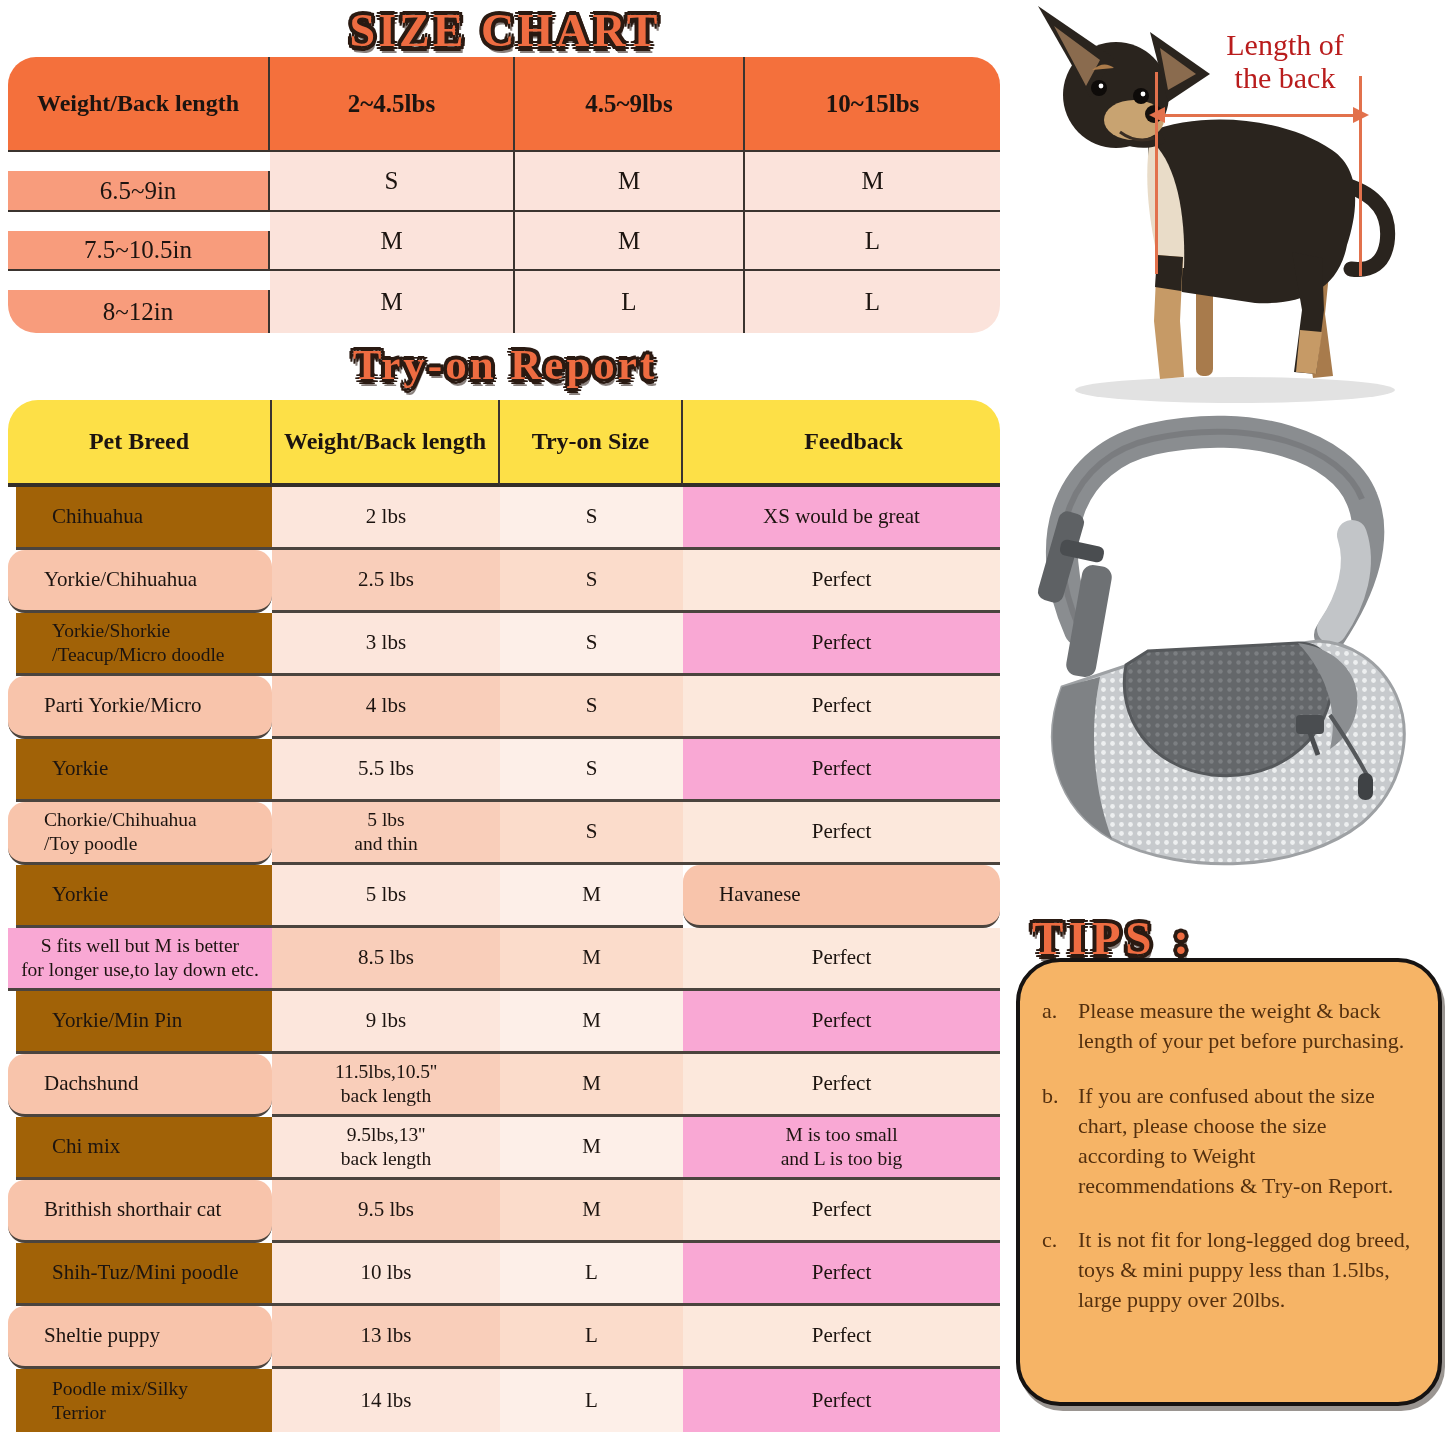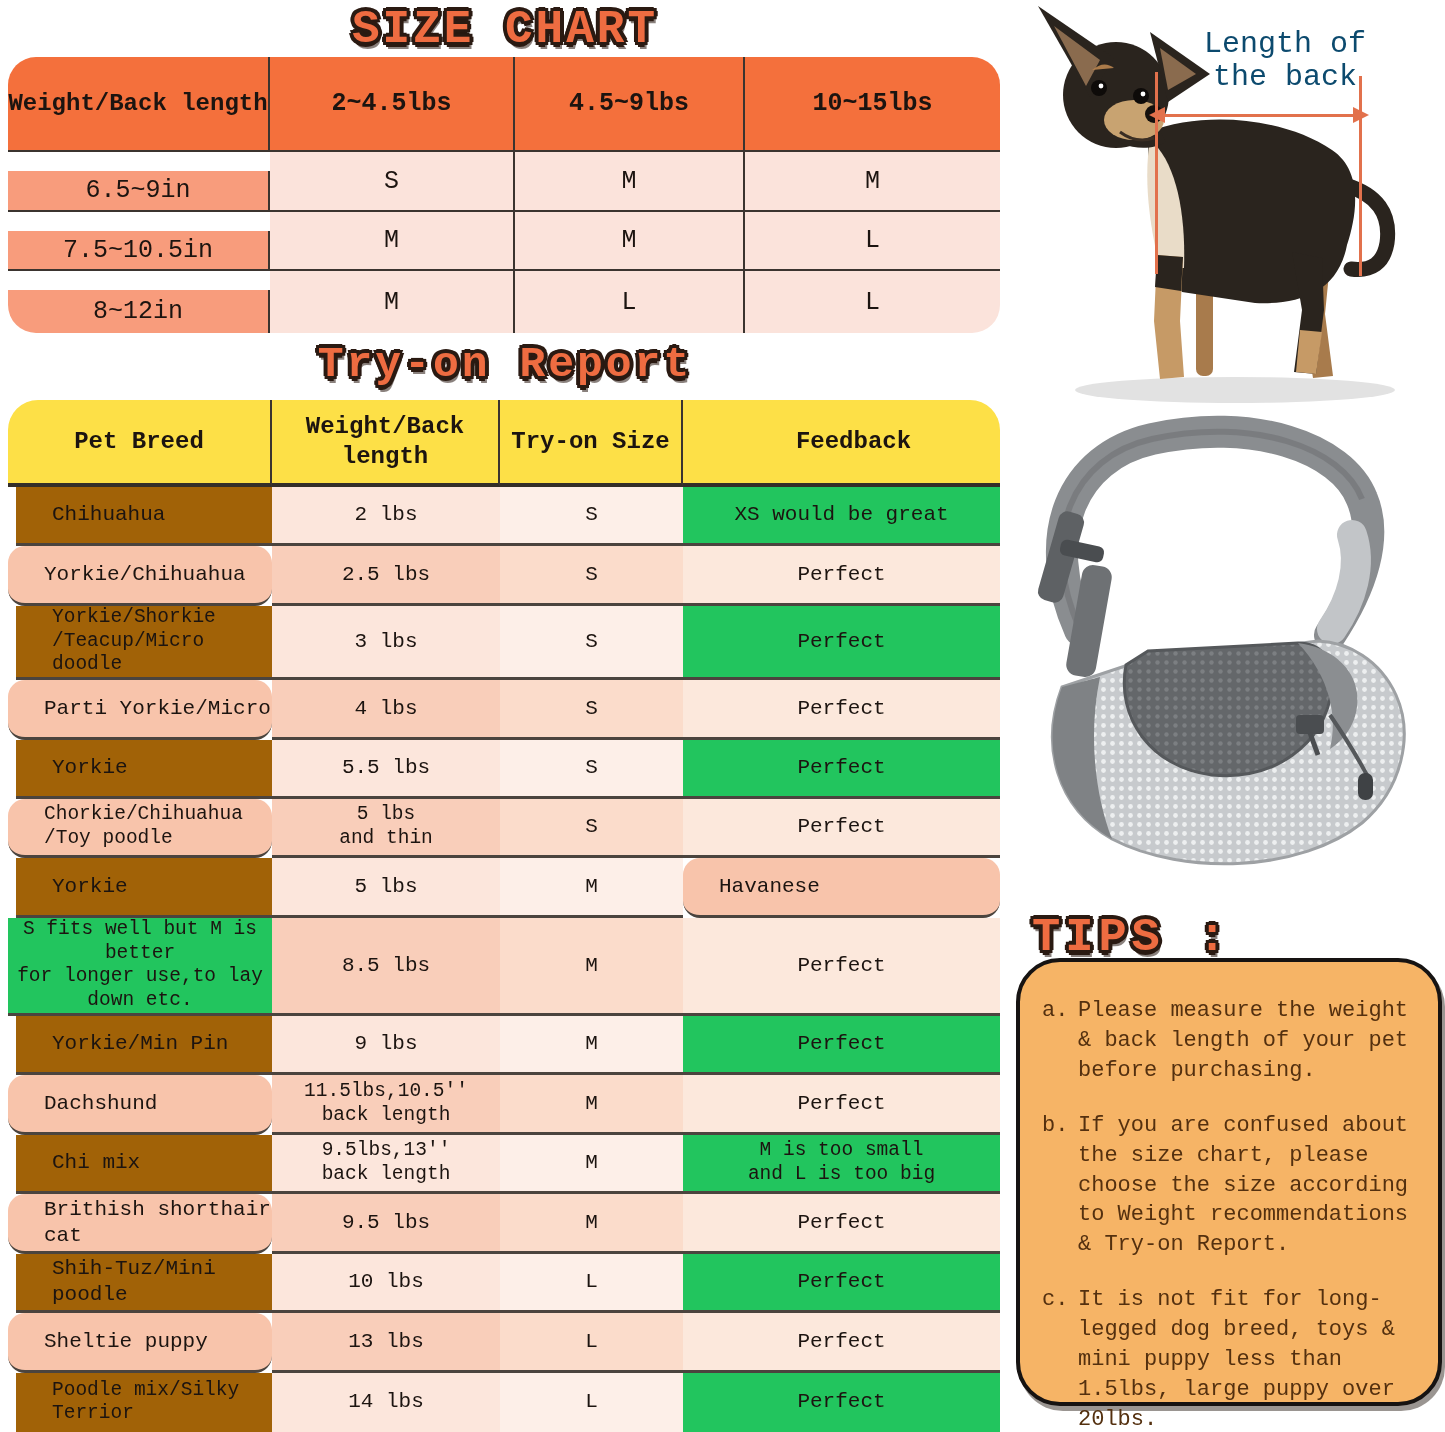--- a/index.html
+++ b/index.html
@@ -1,18 +1,18 @@
 <!DOCTYPE html>
 <html><head>
 <meta charset="utf-8">
 <style>
   html,body{margin:0;padding:0;background:#ffffff;}
   .canvas{
     position:relative;width:1445px;height:1432px;background:#ffffff;
-    overflow:hidden;font-family:Liberation Mono, monospace;color:#1c1410;
+    overflow:hidden;font-family:Liberation Serif, serif;color:#1c1410;
   }
 
   
   .bubble{
     position:absolute;font-weight:900;color:#EE6C41;letter-spacing:3px;
     text-shadow:
       -3px -3px 0 #2A1A12, 3px -3px 0 #2A1A12,
       -3px  3px 0 #2A1A12, 3px  3px 0 #2A1A12,
       -4px  0   0 #2A1A12, 4px  0   0 #2A1A12,
        0   -4px 0 #2A1A12, 0    5px 0 #2A1A12,
@@ -55,28 +55,28 @@
   #tryon-table .hd{
     background:#fde047;font-weight:bold;font-size:24px;
     border-right:2px solid #3b342f;border-bottom:4px solid #332e29;
   }
   #tryon-table .hd.lastcol{border-right:none;padding-left:24px;}
   #tryon-table .data{border-bottom:3px solid #4b443e;}
   #tryon-table .data.lastrow{border-bottom:none;}
   #tryon-table .breed{justify-content:flex-start;text-align:left;padding-left:36px;}
   #tryon-table .small{font-size:19.5px;}
   
-  .lt0{background:#a16207;margin-left:8px;} .lt1{background:#FCE6DC;} .lt2{background:#FDEFE8;} .lt3{background:#22c55e;}
+  .lt0{background:#a16207;margin-left:8px;} .lt1{background:#FCE6DC;} .lt2{background:#FDEFE8;} .lt3{background:#f9a8d4;}
   .dk0{background:#F8C4AB;border-radius:17px;} .dk1{background:#F9CEBA;} .dk2{background:#FBDCCB;} .dk3{background:#FCE8DC;}
 
   
   #dog-figure{position:absolute;left:1000px;top:0;width:445px;height:420px;}
   #dog-annotation{
     position:absolute;left:170px;top:28px;width:230px;text-align:center;
-    color:#0c4a6e;font-size:30px;line-height:1.1;white-space:pre-line;
+    color:#b91c1c;font-size:30px;line-height:1.1;white-space:pre-line;
   }
   .mline{position:absolute;width:3px;background:#E2714C;}
   #mline-left{left:155px;top:72px;height:202px;}
   #mline-right{left:359px;top:76px;height:200px;}
   #marrow{position:absolute;left:163px;top:114px;width:192px;height:3px;background:#E2714C;}
   #marrow::before,#marrow::after{
     content:"";position:absolute;top:-7px;border-top:8px solid transparent;border-bottom:8px solid transparent;
   }
   #marrow::before{left:-14px;border-right:16px solid #E2714C;}
   #marrow::after{right:-14px;border-left:16px solid #E2714C;}

